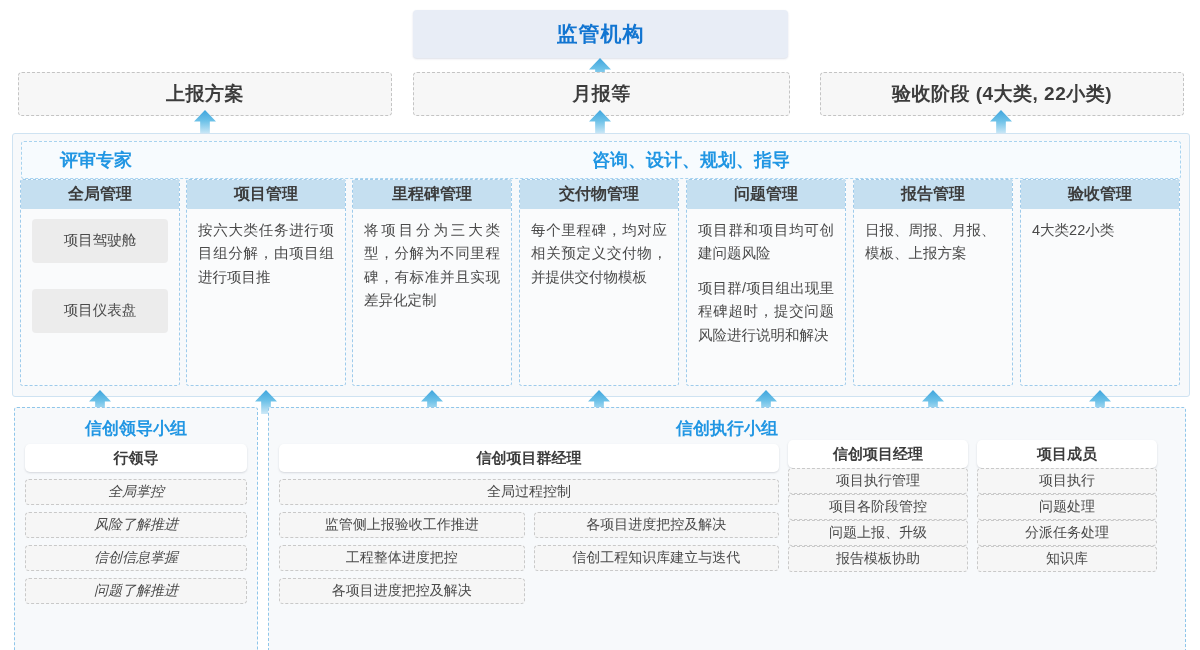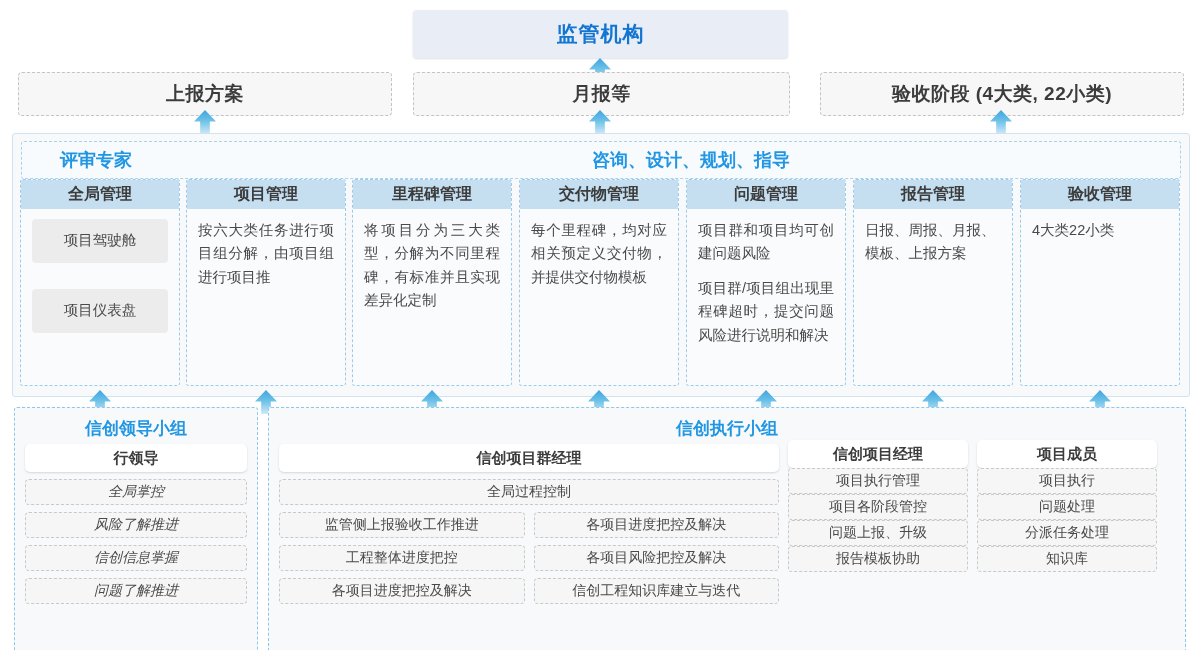--- a/index.html
+++ b/index.html
@@ -352,21 +352,20 @@
         <div class="role-card">信创项目群经理</div>
         <div class="task wide-task">全局过程控制</div>
         <div class="two-col">
           <div>
             <div class="task">监管侧上报验收工作推进</div>
             <div class="task">工程整体进度把控</div>
             <div class="task">各项目进度把控及解决</div>
           </div>
           <div>
             <div class="task">各项目进度把控及解决</div>
-            <div class="task">各项目风险把控及解决</div>
             <div class="task">信创工程知识库建立与迭代</div>
           </div>
         </div>
       </div>
 
       <div class="exec-pm-col">
         <div class="role-card">信创项目经理</div>
         <div class="task">项目执行管理</div>
         <div class="task">项目各阶段管控</div>
         <div class="task">问题上报、升级</div>

